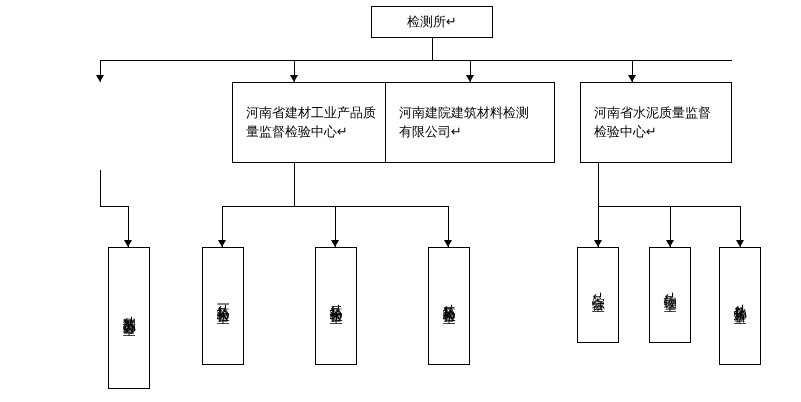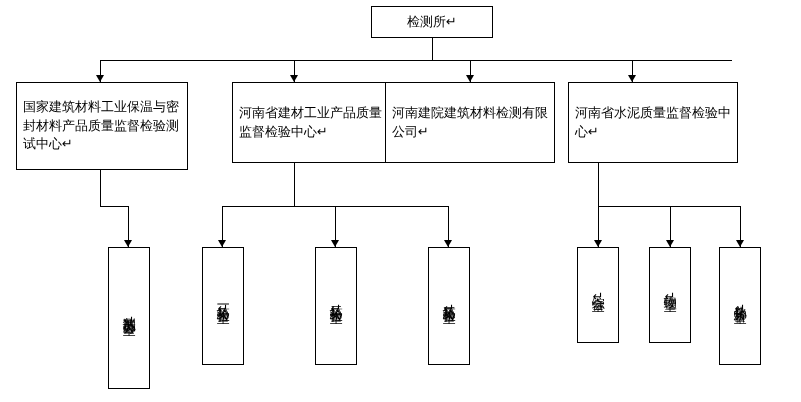--- a/index.html
+++ b/index.html
@@ -20,21 +20,21 @@
     box-sizing: border-box;
     border: 1px solid #000000;
     background: #ffffff;
     display: flex;
     align-items: center;
     justify-content: center;
     text-align: center;
     color: #000000;
     font-size: 13px;
     line-height: 1.45;
-    padding: 3px 6px;
+    padding: 3px 13px;
   }
   .node.vertical {
     writing-mode: vertical-rl;
     text-orientation: upright;
     letter-spacing: 1px;
     line-height: 1.5;
     padding: 6px 3px;
   }
   .node.wrap-text {
     text-align: left;
@@ -68,24 +68,23 @@
   <div class="line v" style="left:100px; top:60px; height:22px;"></div>
   <div class="line v" style="left:294px; top:60px; height:22px;"></div>
   <div class="line v" style="left:470px; top:60px; height:22px;"></div>
   <div class="line v" style="left:632px; top:60px; height:22px;"></div>
 
   <div class="arrow" style="left:96px; top:75px;"></div>
   <div class="arrow" style="left:290px; top:75px;"></div>
   <div class="arrow" style="left:466px; top:75px;"></div>
   <div class="arrow" style="left:628px; top:75px;"></div>
 
-  <div class="node wrap-text" style="left:16px; top:82px; width:172px; height:88px;">国家建筑材料工业保温与密封材料产品质量监督检验测试中心↵</div>
   <div class="node wrap-text" style="left:211px; top:82px; width:164px; height:81px;margin-left:21px;">河南省建材工业产品质量监督检验中心↵</div>
   <div class="node wrap-text" style="left:385px; top:82px; width:170px; height:81px;">河南建院建筑材料检测有限公司↵</div>
-  <div class="node wrap-text" style="left:568px; top:82px; width:170px; height:81px;">河南省水泥质量监督检验中心↵</div>
+  <div class="node wrap-text" style="left:580px; top:82px; width:152px; height:81px;">河南省水泥质量监督检验中心↵</div>
 
   <div class="line v" style="left:100px; top:170px; height:36px;"></div>
   <div class="line h" style="left:100px; top:206px; width:28px;"></div>
   <div class="line v" style="left:128px; top:206px; height:41px;"></div>
   <div class="arrow" style="left:124px; top:240px;"></div>
 
   <div class="line v" style="left:294px; top:163px; height:43px;"></div>
   <div class="line h" style="left:222px; top:206px; width:226px;"></div>
   <div class="line v" style="left:222px; top:206px; height:41px;"></div>
   <div class="line v" style="left:335px; top:206px; height:41px;"></div>

